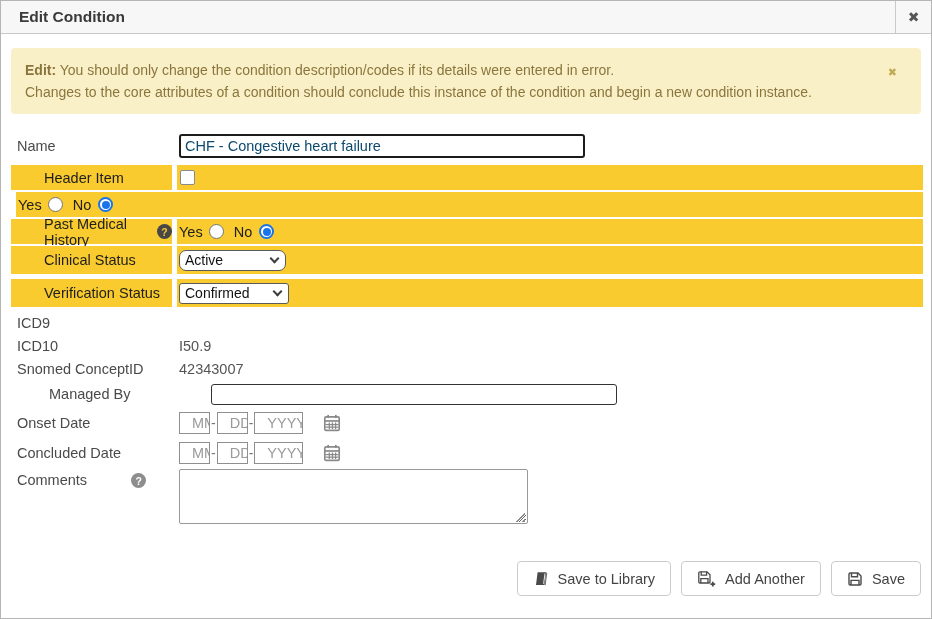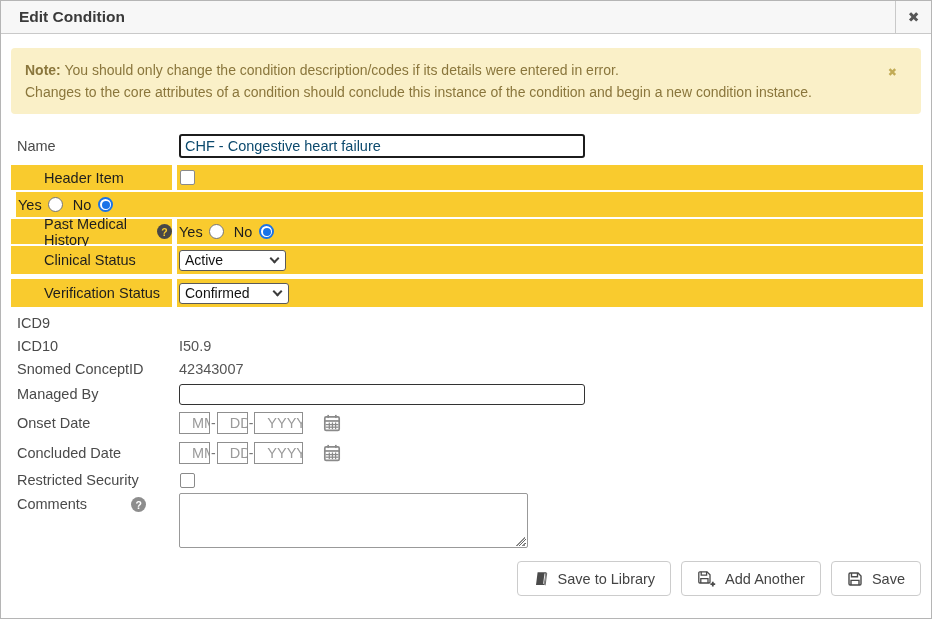--- a/index.html
+++ b/index.html
@@ -124,21 +124,21 @@
   }
   .help.dark{background:#474747;color:var(--yellow);}
   .help.gray{background:#8d8d8d;color:#fff;}
   .select-wrap{position:relative;display:inline-block;}
   select{
     appearance:none;-webkit-appearance:none;
     font-family:inherit;font-size:14px;color:#111;
     background:#fff;border:1px solid #5a5a5a;border-radius:3px;
     height:21px;padding:0 24px 0 5px;outline:none;cursor:pointer;
   }
-  .clinical-select{width:107px;}
+  .clinical-select{width:107px;border-radius:7px;}
   .verification-select{width:110px;}
   .chevron{
     position:absolute;right:8px;top:5px;width:7px;height:7px;
     border-right:2px solid #3d3d3d;border-bottom:2px solid #3d3d3d;
     transform:rotate(45deg);pointer-events:none;
   }
   .comments-area{
     width:349px;height:55px;resize:both;
     border:1px solid #999;border-radius:2px;
     font-family:inherit;font-size:14px;color:#333;outline:none;
@@ -168,21 +168,21 @@
 <body>
 
 <div class="dlg-header">
   <div class="dlg-title">Edit Condition</div>
   <div class="dlg-close">
     <span>✖</span>
   </div>
 </div>
 
 <div class="note">
-  <div><b>Note:</b><span> You should only change the condition description/codes if its details were entered in error.</span></div>
+  <div><b>Edit:</b><span> You should only change the condition description/codes if its details were entered in error.</span></div>
   <div>Changes to the core attributes of a condition should conclude this instance of the condition and begin a new condition instance.</div>
   <span class="note-dismiss">✖</span>
 </div>
 
 <div class="rows">
 
   <div class="row name-row">
     <div class="lbl">Name</div>
     <div class="ctl">
       <input type="text" class="name-input" value="CHF - Congestive heart failure" style="">
@@ -250,21 +250,21 @@
   <div class="row plain">
     <div class="lbl">ICD10</div>
     <div class="ctl">I50.9</div>
   </div>
 
   <div class="row plain">
     <div class="lbl">Snomed ConceptID</div>
     <div class="ctl">42343007</div>
   </div>
 
-  <div class="row" style="height:26px;">
+  <div class="row" style="height:26px;margin-left:32px;">
     <div class="lbl">Managed By</div>
     <div class="ctl">
       <input type="text" class="managed-input" value="" style="">
     </div>
   </div>
 
   <div class="row h28">
     <div class="lbl">Onset Date</div>
     <div class="ctl">
       <input type="text" class="date-input date-mm" placeholder="MM" style="">
@@ -305,26 +305,20 @@
           <line x1="5.6" y1="7.5" x2="5.6" y2="13.4" stroke-width="1.1"></line>
           <line x1="8.4" y1="7.5" x2="8.4" y2="13.4" stroke-width="1.1"></line>
           <line x1="11.2" y1="7.5" x2="11.2" y2="13.4" stroke-width="1.1"></line>
           <line x1="2.3" y1="9.4" x2="13.7" y2="9.4" stroke-width="1.1"></line>
           <line x1="2.3" y1="11.7" x2="13.7" y2="11.7" stroke-width="1.1"></line>
         </svg>
       </span>
     </div>
   </div>
 
-  <div class="row" style="height:22px;">
-    <div class="lbl">Restricted Security</div>
-    <div class="ctl">
-      <span class="checkbox"></span>
-    </div>
-  </div>
 
   <div class="row top-align">
     <div class="lbl">
       <span>Comments</span>
       <span class="help gray" style="margin-top:1px;">?</span>
     </div>
     <div class="ctl">
       <span class="ta-wrap">
         <textarea class="comments-area" style=""></textarea>
         <span class="ta-grip"></span>

